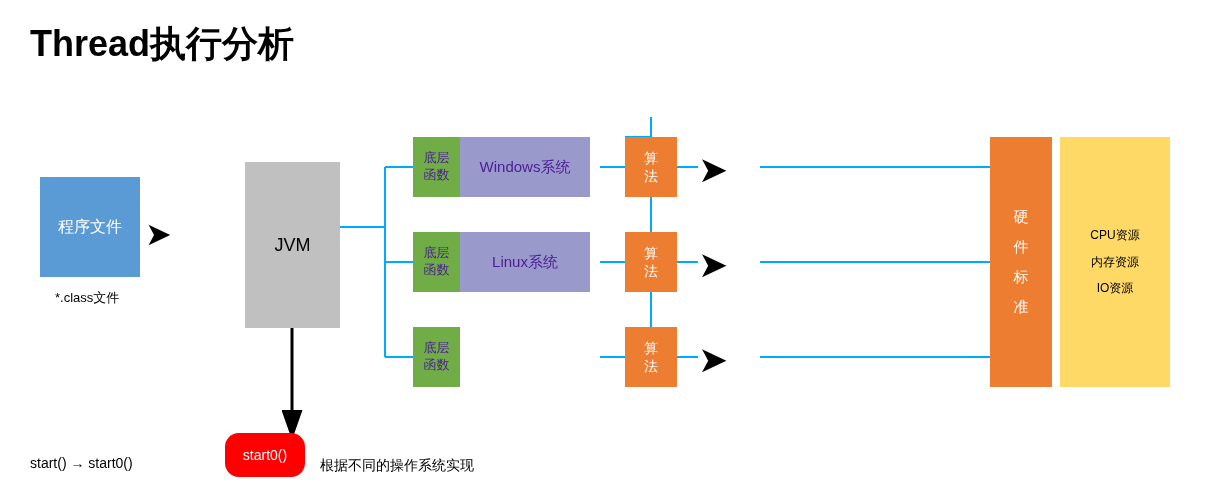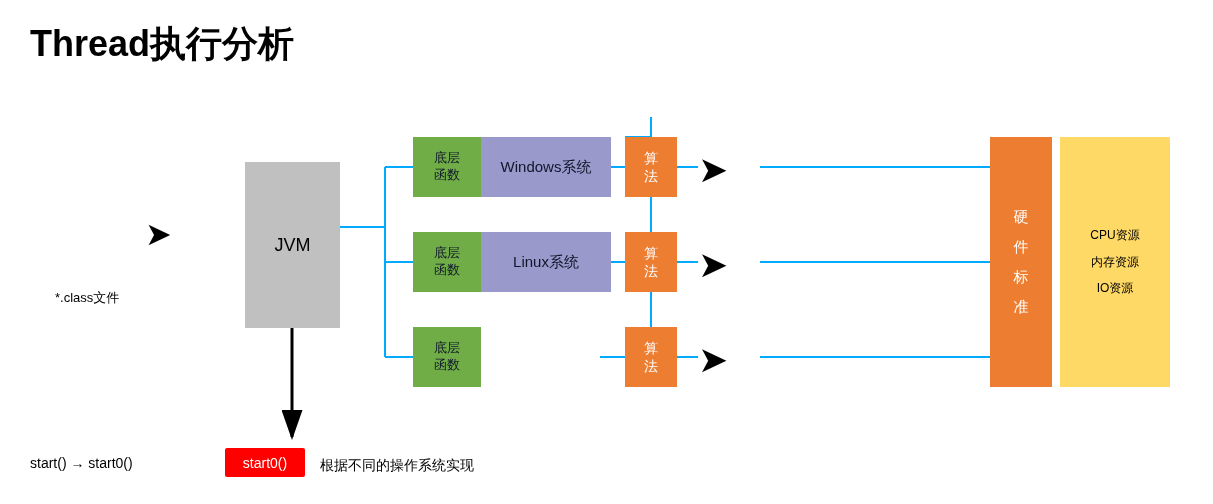--- a/index.html
+++ b/index.html
@@ -65,37 +65,37 @@
 
     
     
     .row-group {
       position: absolute;
       display: flex;
       align-items: center;
     }
 
     .diceng-box {
-      width: 68px;
+      width: 47px;
       height: 60px;
       background: #70ad47;
-      color: #0f172a;
+      color: #4c1d95;
       font-size: 13px;
       display: flex;
       align-items: center;
       justify-content: center;
       text-align: center;
       line-height: 1.3;
     }
 
     .sys-box {
       width: 130px;
       height: 60px;
       background: #9999cc;
-      color: #0f172a;
+      color: #4c1d95;
       font-size: 15px;
       display: flex;
       align-items: center;
       justify-content: center;
     }
 
     .suanfa-box {
       width: 52px;
       height: 60px;
       background: #ed7d31;
@@ -107,28 +107,28 @@
       text-align: center;
       line-height: 1.3;
     }
 
     
     .start0-box {
       position: absolute;
       left: 195px;
       bottom: 20px;
       width: 80px;
-      height: 29px;
+      height: 44px;
       background: #ff0000;
       color: #fff;
       font-size: 14px;
       display: flex;
       align-items: center;
       justify-content: center;
-      border-radius: 2px;
+      border-radius: 14px;
     }
 
     
     .class-label {
       position: absolute;
       left: 25px;
       top: 192px;
       font-size: 13px;
       color: #000;
     }
@@ -210,20 +210,23 @@
 
       <line x1="262" y1="195" x2="262" y2="340" stroke="#000" stroke-width="3" marker-end="url(#blackArrow)"></line>
 
       <defs>
         <marker id="blackArrow" markerWidth="10" markerHeight="7" refX="9" refY="3.5" orient="auto">
           <polygon points="0 0, 10 3.5, 0 7" fill="#000"></polygon>
         </marker>
       </defs>
     </svg>
 
+    <div class="box prog-box">
+      <span>程序文件</span>
+    </div>
 
     <div class="class-label">*.class文件</div>
 
     <div class="big-arrow" style="left:115px; top:118px;">➤</div>
 
     <div class="box jvm-box">
       <span>JVM</span>
     </div>
 
     <div class="row-group" style="left:383px; top:40px;">

